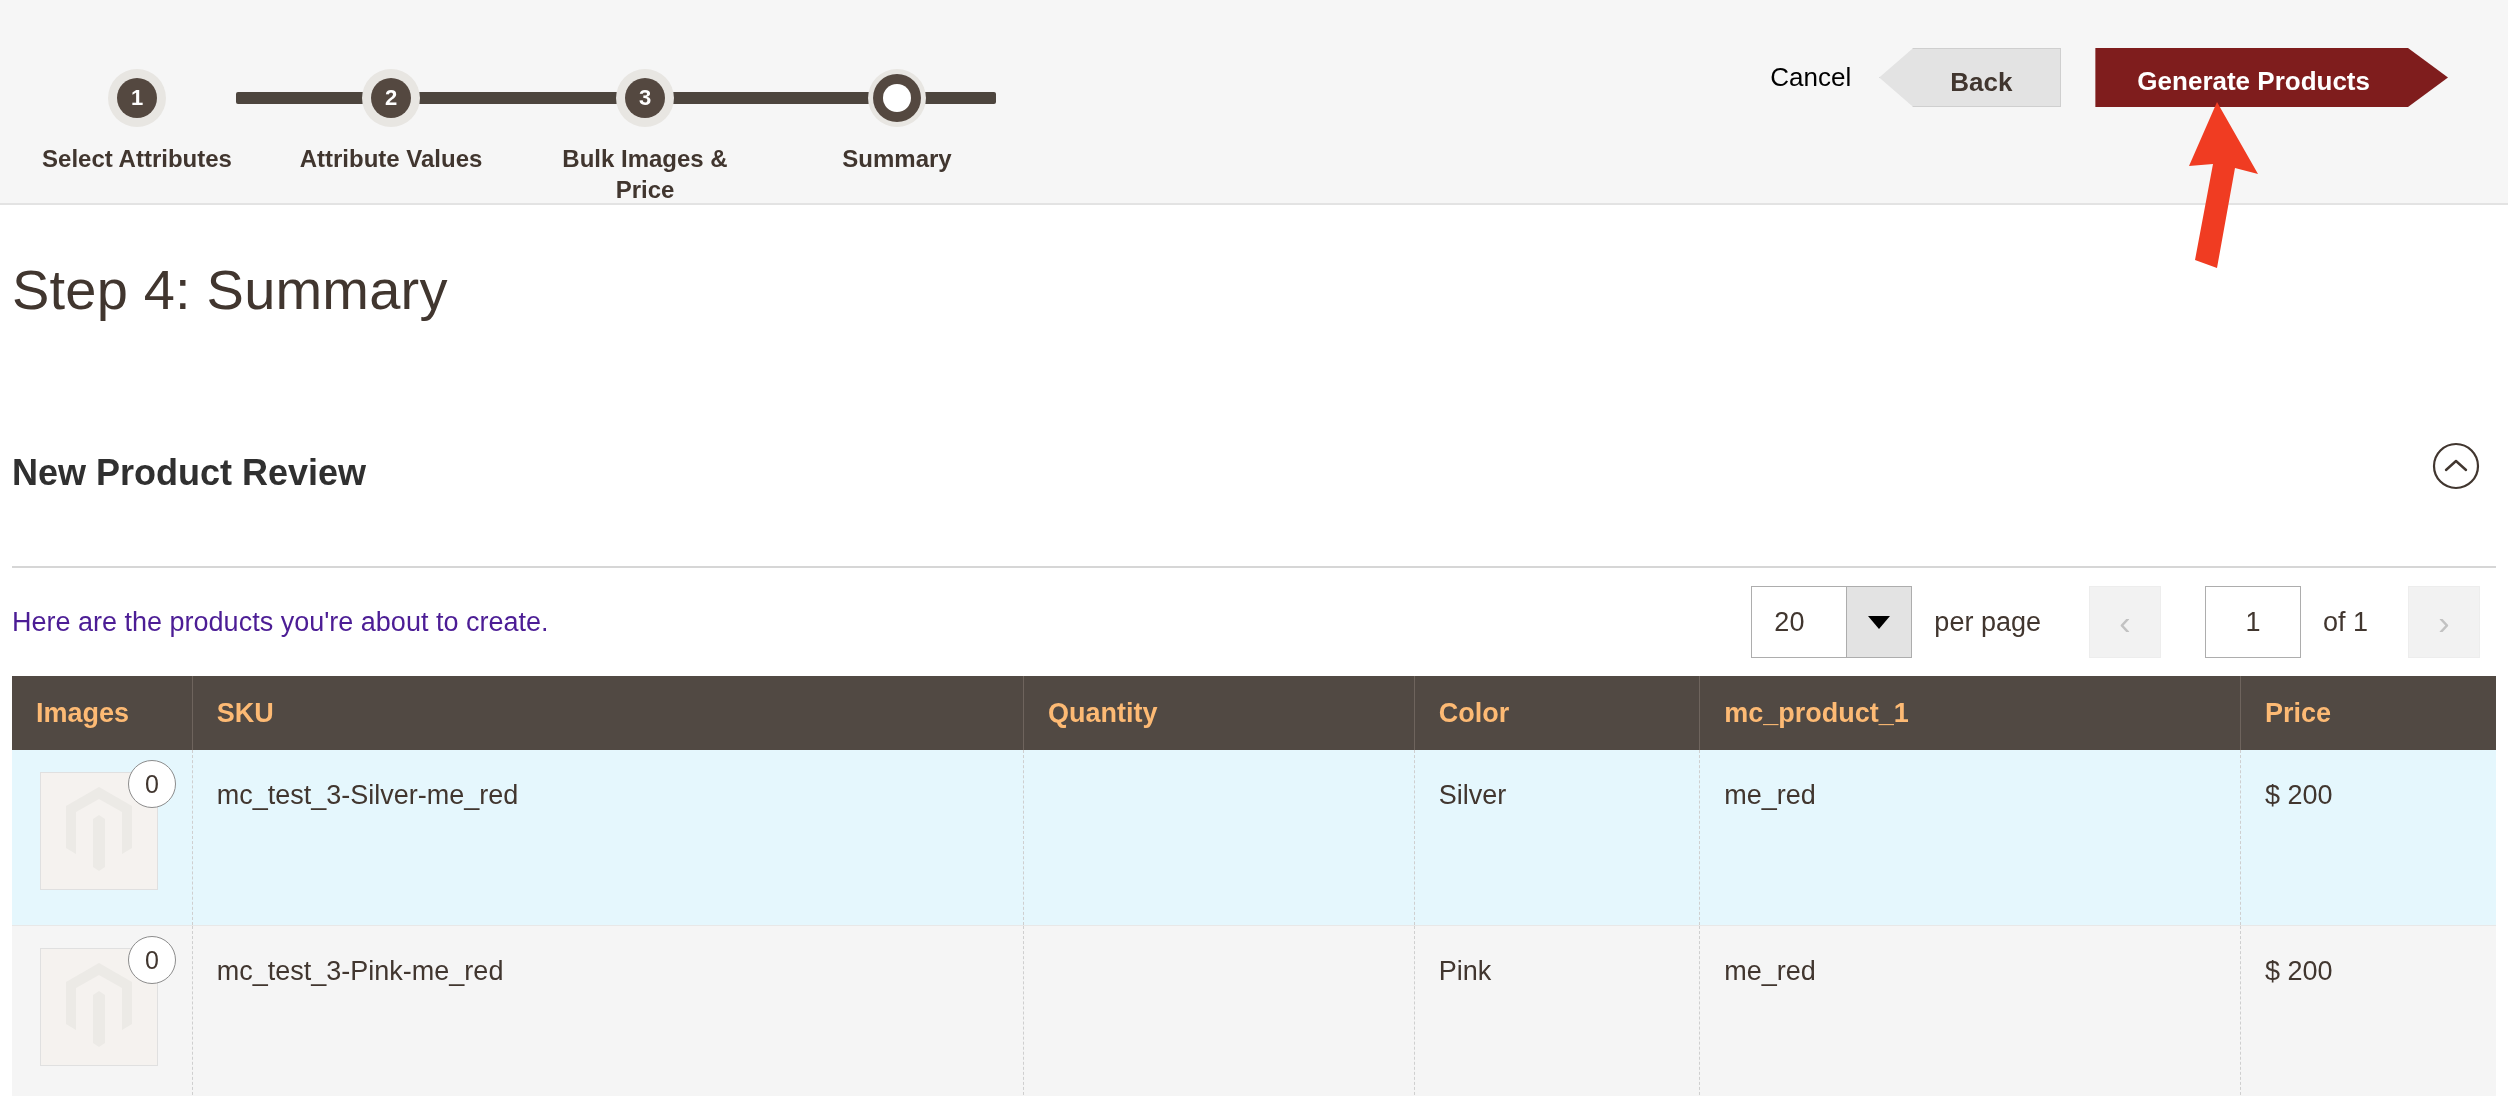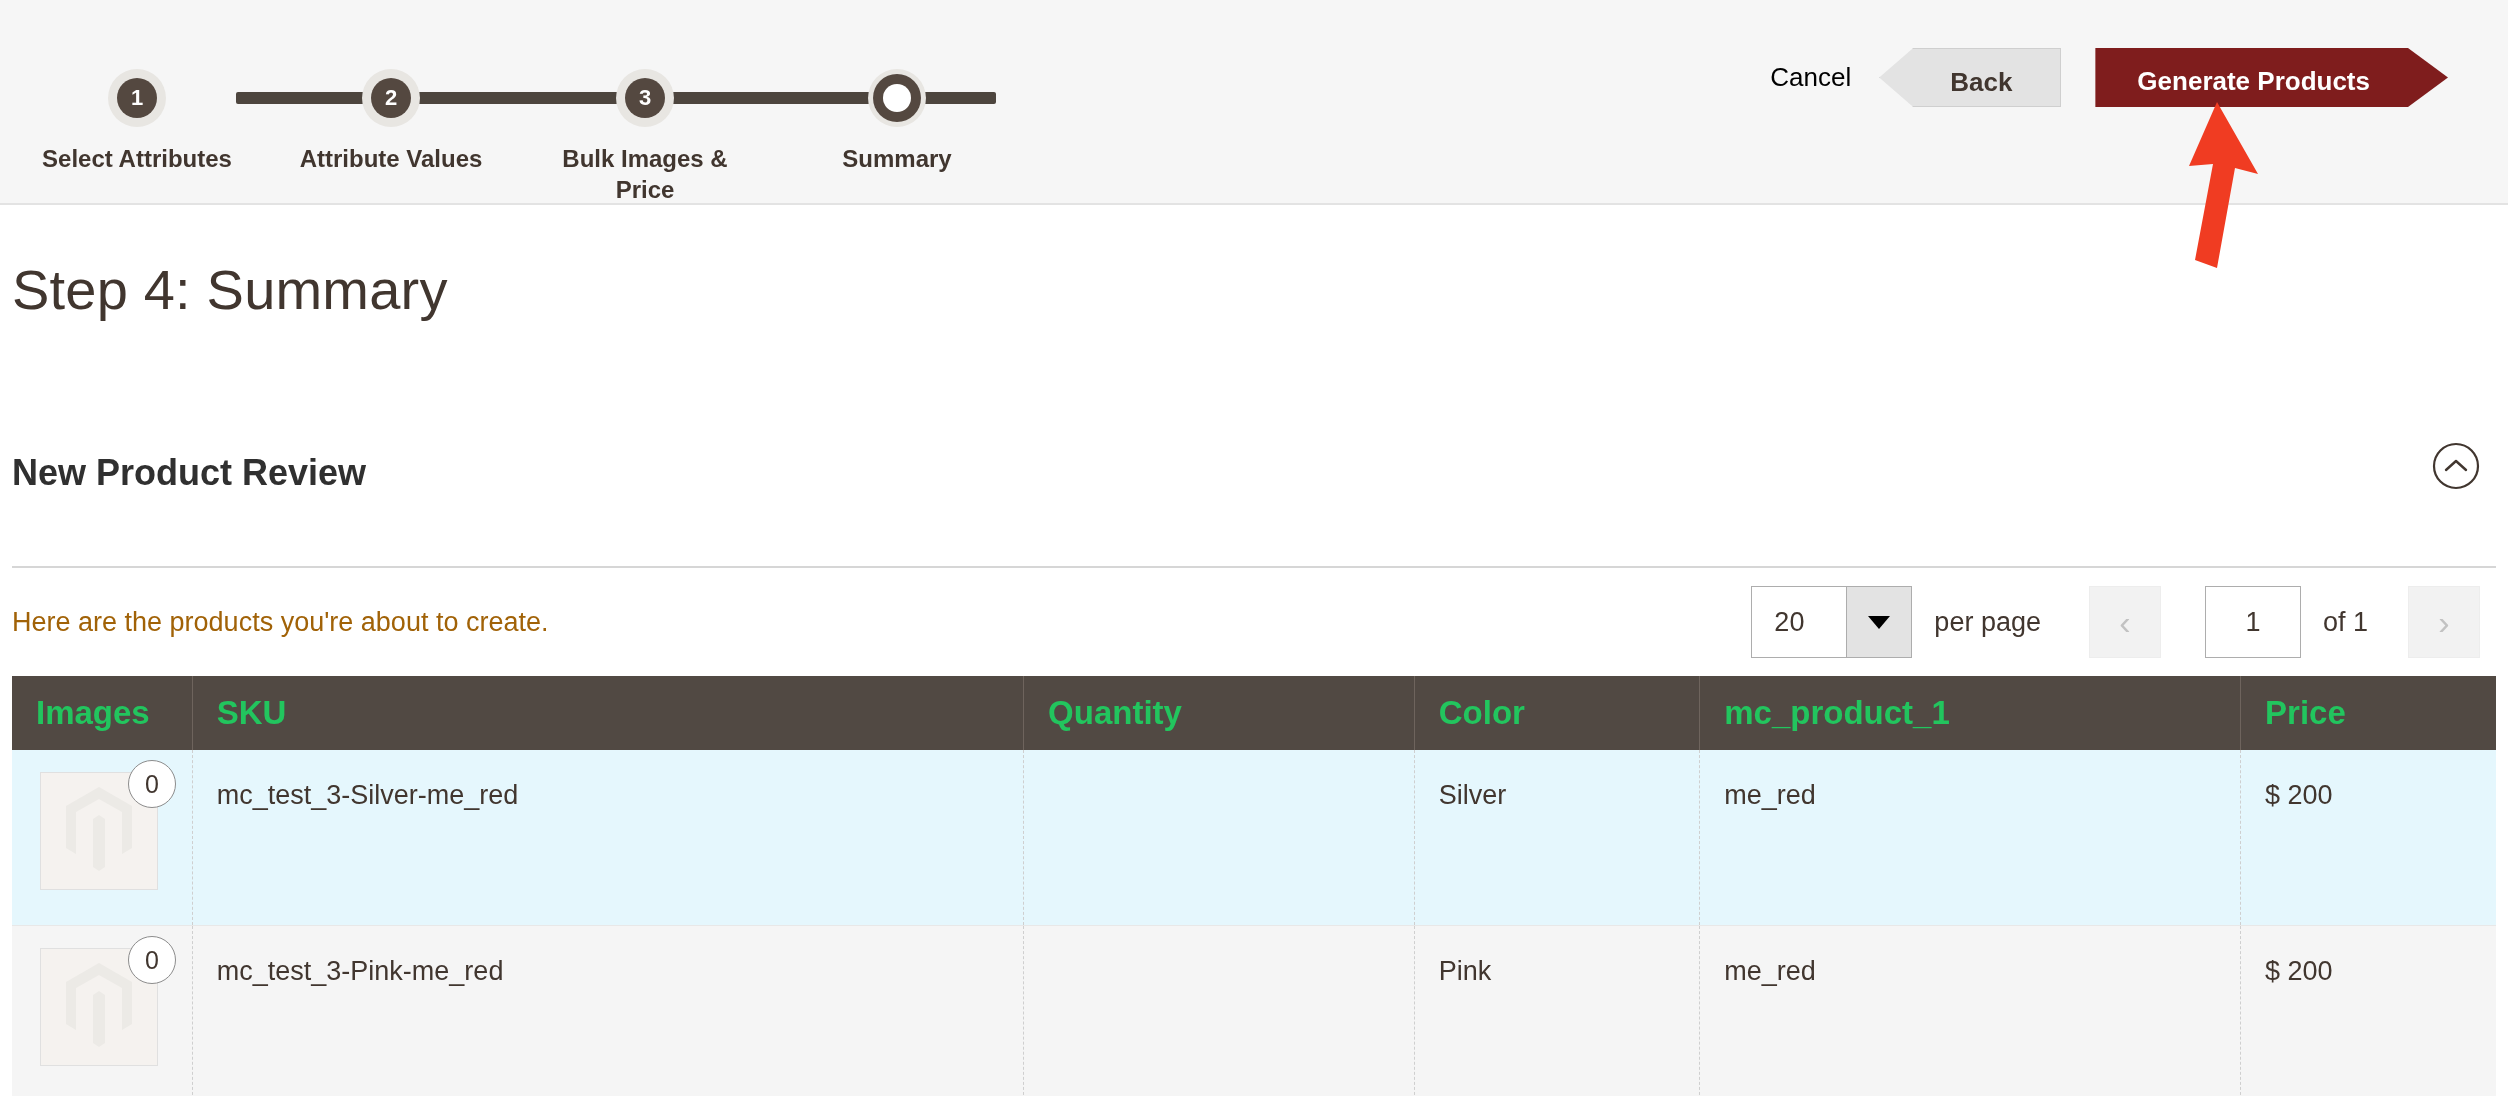--- a/index.html
+++ b/index.html
@@ -198,21 +198,21 @@
   
   .grid-toolbar {
     position: relative;
     margin: 0 12px;
     height: 108px;
     display: flex;
     align-items: center;
   }
   .toolbar-note {
     font-size: 27px;
-    color: #a16207;
+    color: #4c1d95;
   }
   .pager {
     position: absolute;
     right: 16px;
     top: 18px;
     display: flex;
     align-items: center;
   }
   .limit-wrap {
     display: flex;
@@ -290,22 +290,22 @@
 
   
   .data-table {
     width: calc(100% - 24px);
     margin: 0 12px;
     border-collapse: collapse;
     table-layout: fixed;
   }
   .data-table thead th {
     background: #514943;
-    color: #22c55e;
-    font-size: 33px;
+    color: #fdba74;
+    font-size: 27px;
     font-weight: bold;
     text-align: left;
     padding: 18px 0 18px 24px;
     height: 74px;
     box-sizing: border-box;
     border-right: 1px solid #6e645d;
     white-space: nowrap;
   }
   .data-table thead th:last-child { border-right: none; }
   .data-table tbody td {

